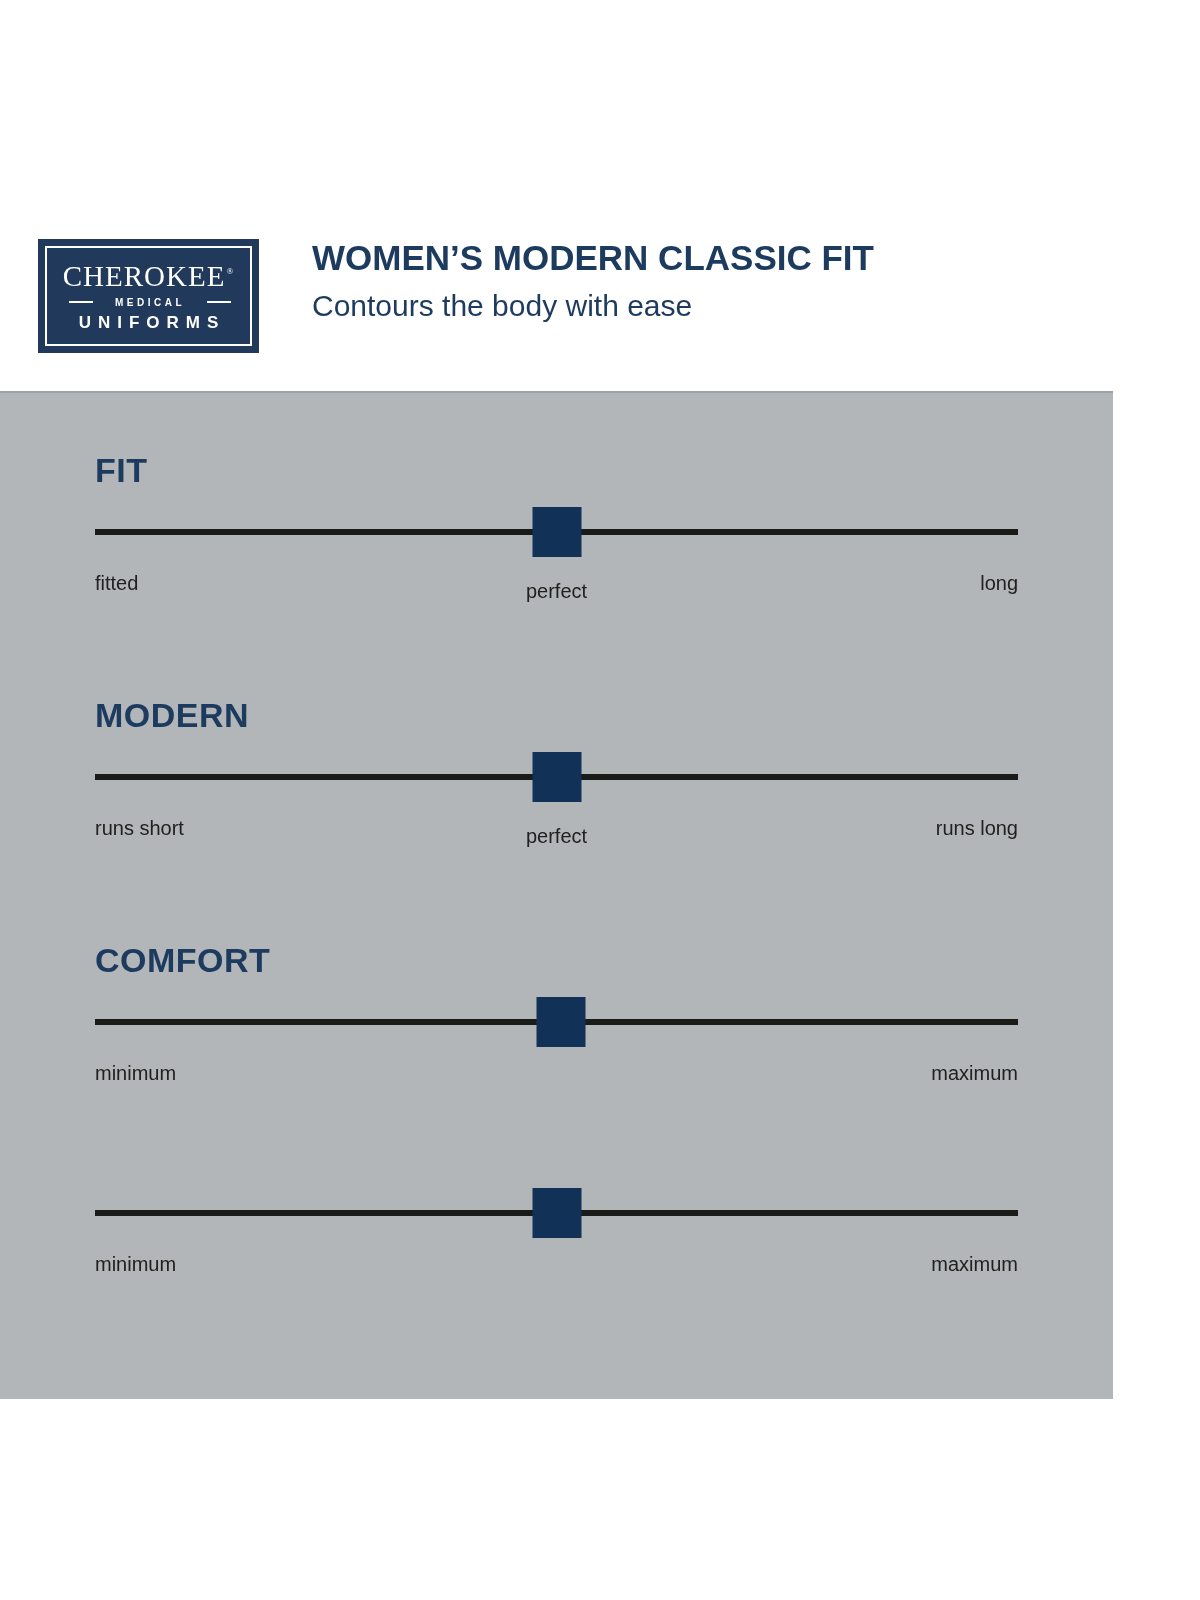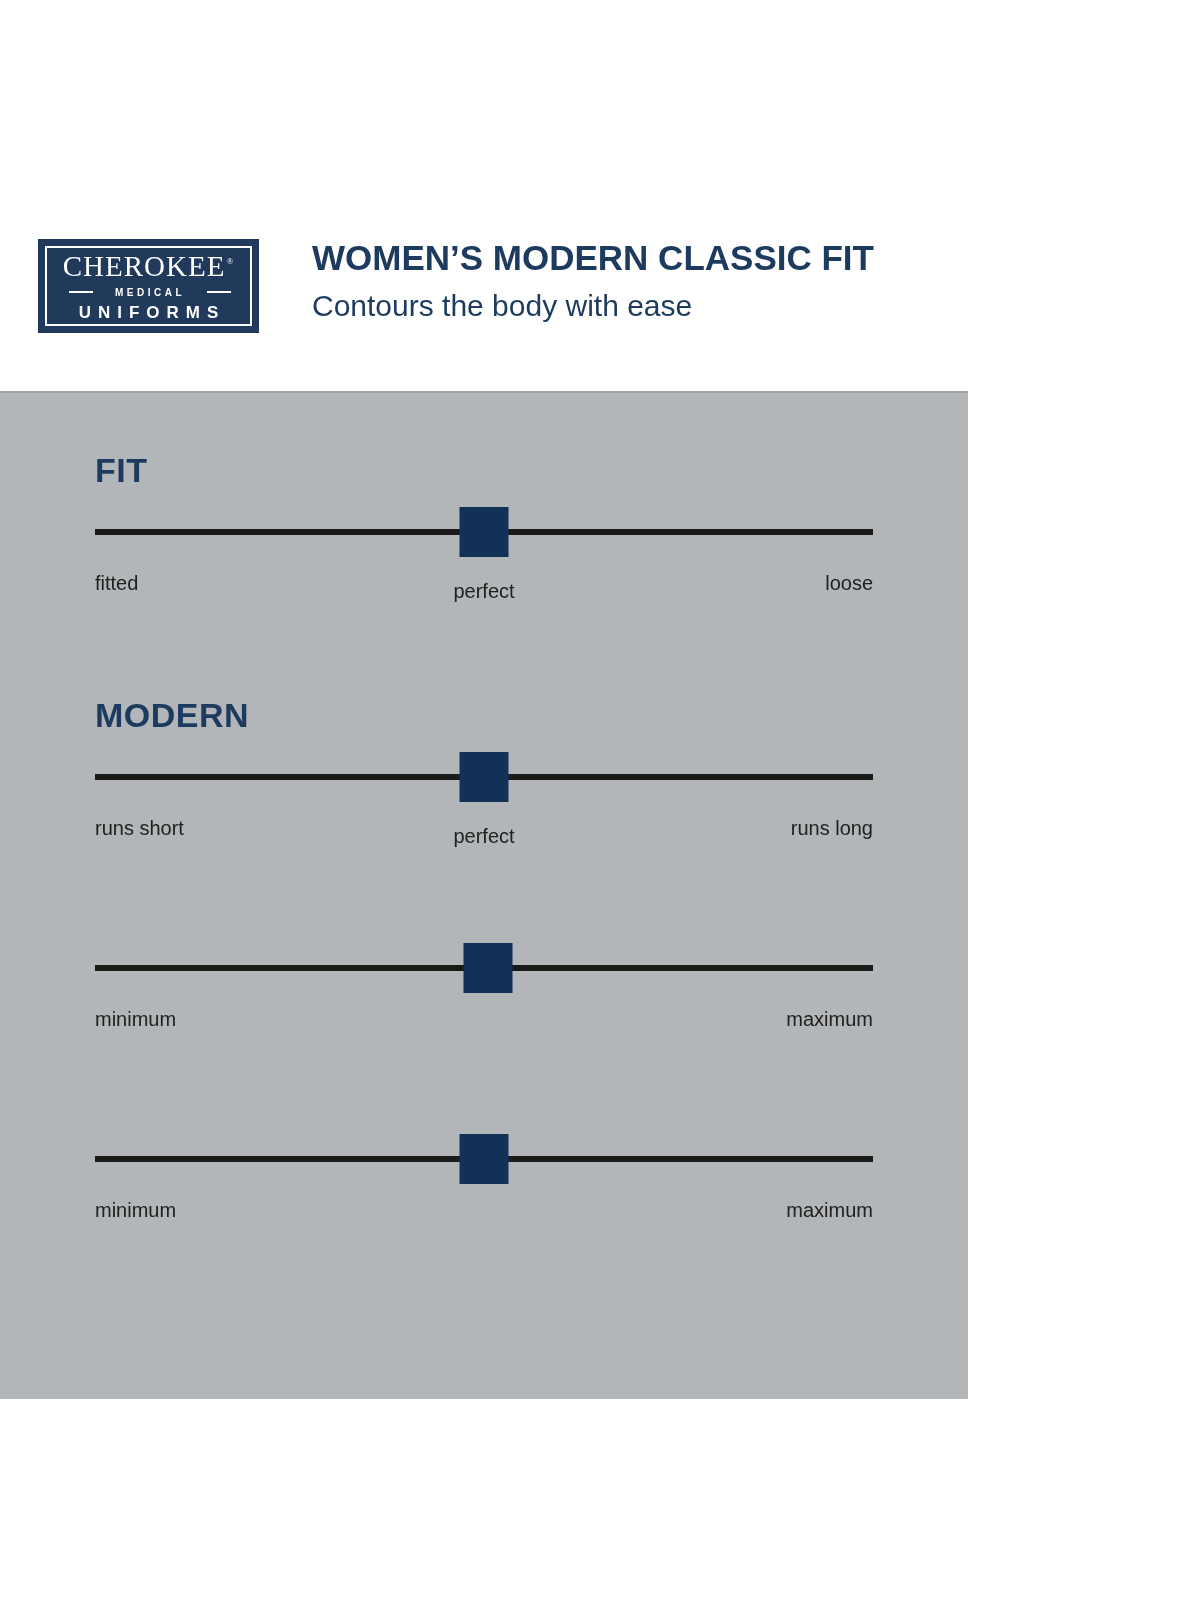--- a/index.html
+++ b/index.html
@@ -8,21 +8,21 @@
     background:#ffffff;
     font-family:"Liberation Sans", sans-serif;
     position:relative;
     overflow:hidden;
   }
 
   
   .header { position:absolute; top:0; left:0; width:1200px; height:391px; background:#ffffff; }
 
   .logo {
-    position:absolute; left:38px; top:239px; width:221px; height:94px;
+    position:absolute; left:38px; top:239px; width:221px; height:114px;
     background:var(--logo-bg);
     display:flex; flex-direction:column; align-items:center; justify-content:center;
   }
   .logo-border { position:absolute; left:7px; top:7px; right:7px; bottom:7px; border:2px solid #ffffff; }
   .logo-main {
     font-family:"Liberation Serif", serif;
     color:#ffffff; font-size:29px; letter-spacing:1px; line-height:1; position:relative;
     white-space:nowrap;
   }
   .logo-reg { font-size:9px; position:relative; top:-12px; margin-left:1px; }
@@ -41,21 +41,21 @@
     color:var(--navy); font-size:35px; font-weight:bold; line-height:1;
     letter-spacing:0; white-space:nowrap;
   }
   .page-subtitle {
     color:var(--navy); font-size:30px; font-weight:normal; line-height:1;
     margin-top:16px; white-space:nowrap;
   }
 
   
   .panel {
-    position:absolute; top:391px; left:0; width:968px; height:1008px;
+    position:absolute; top:391px; left:0; width:1113px; height:1008px;
     background:var(--panel-bg);
     border-top:2px solid var(--panel-border);
     padding:60px 95px 0 95px;
   }
 
   .scale { margin-bottom:97px; }
   .scale:last-child { margin-bottom:0; }
 
   .scale-heading {
     color:var(--navy); font-size:34px; font-weight:bold; line-height:1;
@@ -104,38 +104,39 @@
 
   <section class="scale">
     <h2 class="scale-heading">FIT</h2>
     <div class="track">
       <div class="track-line"></div>
       <div class="marker" style="left: 50%;"></div>
     </div>
     <div class="labels">
       <span class="lbl left">fitted</span>
       <span class="lbl center" style="left: 50%;">perfect</span>
-      <span class="lbl right">loose</span>
+      <span class="lbl right">long</span>
     </div>
   </section>
 
   <section class="scale">
     <h2 class="scale-heading">MODERN</h2>
     <div class="track">
       <div class="track-line"></div>
       <div class="marker" style="left: 50%;"></div>
     </div>
     <div class="labels">
       <span class="lbl left">runs short</span>
       <span class="lbl center" style="left: 50%;">perfect</span>
       <span class="lbl right">runs long</span>
     </div>
   </section>
 
   <section class="scale">
+    <h2 class="scale-heading">COMFORT</h2>
     <div class="track">
       <div class="track-line"></div>
       <div class="marker" style="left: 50.5%;"></div>
     </div>
     <div class="labels">
       <span class="lbl left">minimum</span>
       <span class="lbl center" style="left: 50.5%;"></span>
       <span class="lbl right">maximum</span>
     </div>
   </section>

